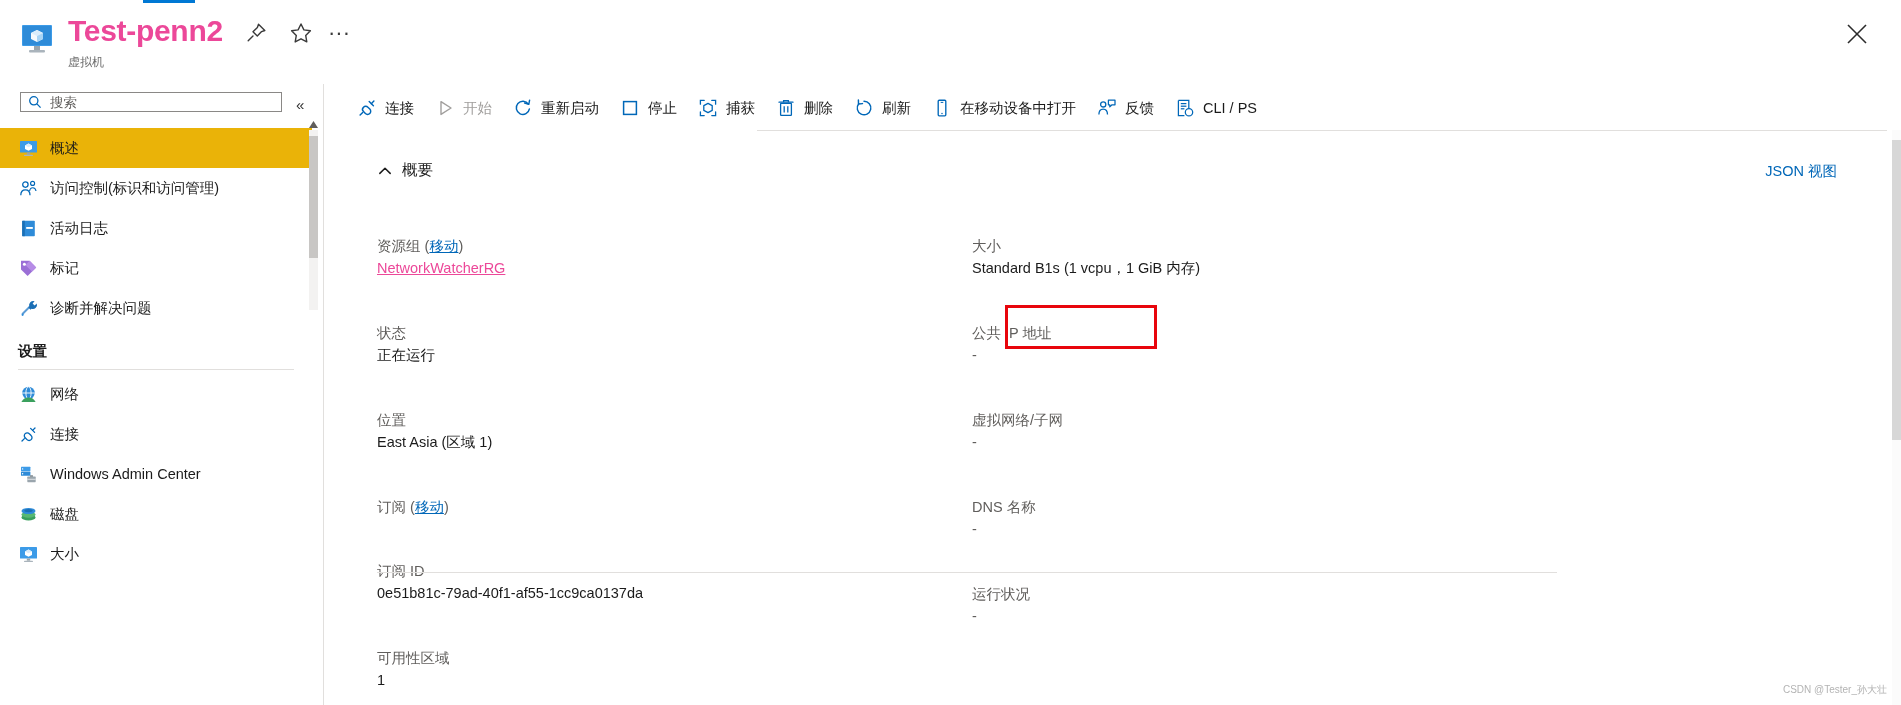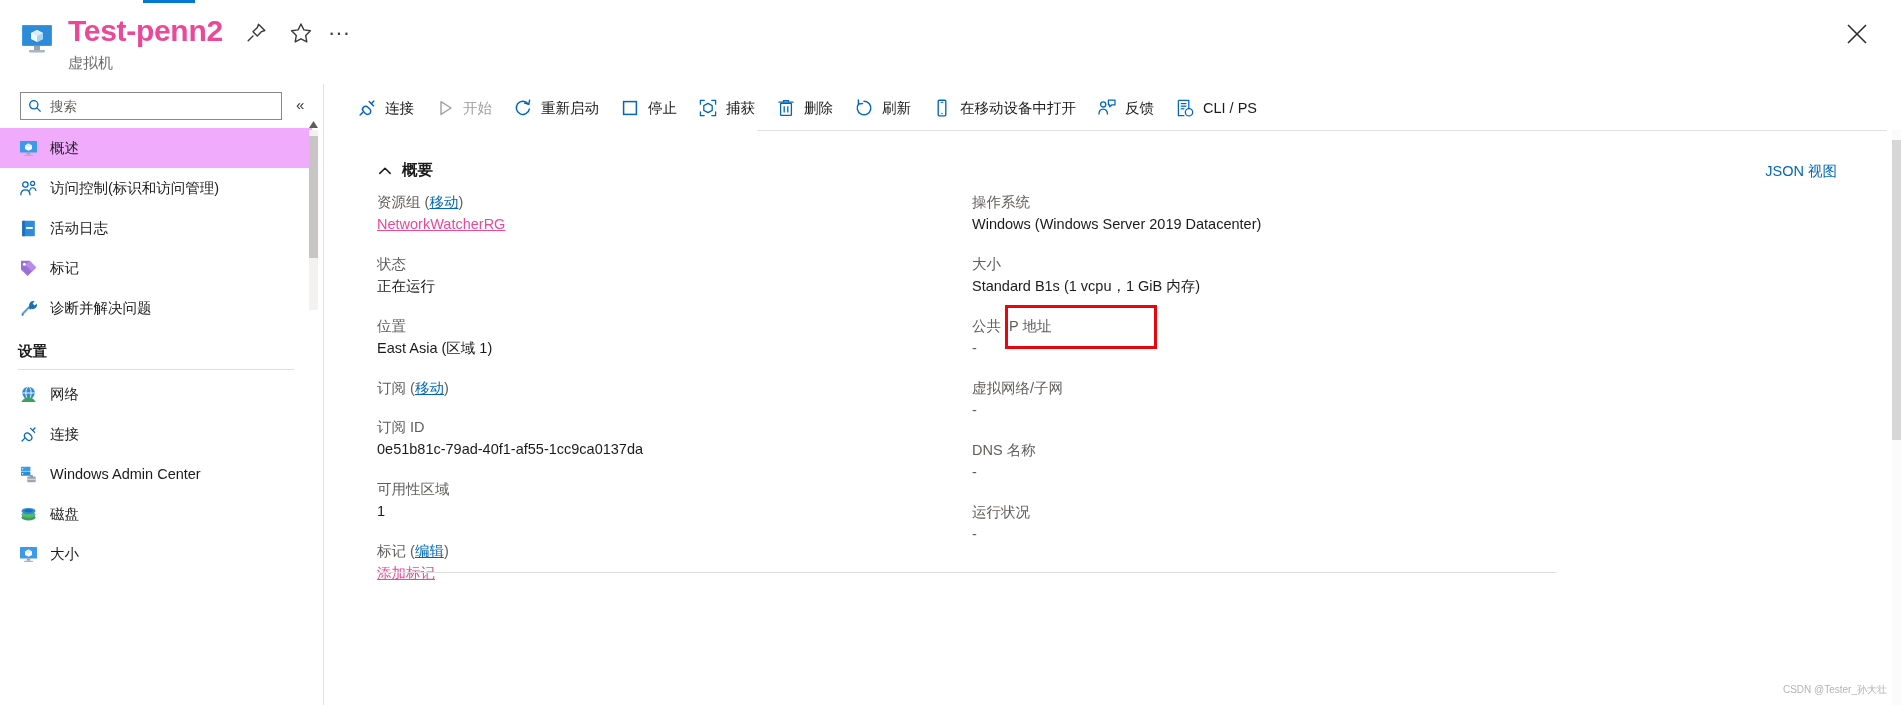--- a/index.html
+++ b/index.html
@@ -31,21 +31,21 @@
     position: absolute; left: 20px; top: 22px;
     width: 34px; height: 34px;
   }
   .page-title {
     position: absolute; left: 68px; top: 14px;
     font-size: 30px; font-weight: 700; color: #ec4899;
     letter-spacing: -0.3px; white-space: nowrap;
   }
   .page-subtitle {
     position: absolute; left: 68px; top: 54px;
-    font-size: 15px; color: #6e6e6e; white-space: nowrap;
+    font-size: 12px; color: #6e6e6e; white-space: nowrap;
   }
   .hdr-action {
     position: absolute; top: 20px;
     width: 28px; height: 28px;
     cursor: pointer; color: #323130;
   }
   .pin-btn  { left: 243px; }
   .star-btn { left: 288px; }
   .more-btn { left: 325px; font-size: 22px; line-height: 26px; text-align: center; color: #3a3a3a; }
   .close-btn {
@@ -54,21 +54,21 @@
   }
 
   
   .leftnav {
     position: absolute; left: 0; top: 84px;
     width: 324px; height: 621px;
     background: #ffffff;
   }
   .search-wrap {
     position: absolute; left: 20px; top: 8px;
-    width: 262px; height: 28px;
+    width: 262px; height: 20px;
     border: 1px solid #8a8886; background: #fff;
     display: flex; align-items: center;
   }
   .search-ico { margin-left: 7px; width: 14px; height: 14px; flex: 0 0 auto; }
   .search-input {
     border: none; outline: none; flex: 1 1 auto;
     font-size: 13.5px; font-family: inherit; color: #323130;
     margin-left: 6px; background: transparent; height: 22px;
   }
   .search-input::placeholder { color: #605e5c; }
@@ -81,21 +81,21 @@
   .nav-scroll-area {
     position: absolute; left: 0; top: 44px; width: 324px; height: 577px;
     overflow: hidden;
   }
   .nav-list { position: relative; width: 312px; }
   .nav-item {
     position: relative; display: flex; align-items: center;
     height: 40px; padding-left: 18px; cursor: pointer;
     font-size: 14.5px; color: #1b1b1b;
   }
-  .nav-item.selected { background: #f0abfc; }
+  .nav-item.selected { background: #eab308; }
   .nav-item .nav-ico {
     width: 20px; height: 20px; flex: 0 0 20px;
     margin-right: 12px; display: flex; align-items: center; justify-content: center;
   }
   .nav-group-title {
     padding: 14px 0 4px 18px;
     font-size: 14.5px; font-weight: 700; color: #1b1b1b;
   }
   .nav-divider {
     height: 1px; background: #e1dfdd; margin: 4px 18px 4px 18px;
@@ -140,35 +140,35 @@
     width: 1549px; height: 575px;
     overflow: hidden;
   }
   .content-top-rule {
     position: absolute; left: 405px; top: 0px; width: 1130px; height: 1px;
     background: #e1dfdd;
   }
   .section-header {
     position: absolute; left: 25px; top: 30px;
     display: flex; align-items: center;
-    font-size: 15.5px; font-weight: 700; color: #1b1b1b; cursor: pointer;
+    font-size: 15.5px; font-weight: 400; color: #1b1b1b; cursor: pointer;
   }
   .chev { width: 16px; height: 16px; margin-right: 9px; }
   .json-link {
     position: absolute; right: 64px; top: 32px;
     font-size: 14.5px; color: #0067b8; cursor: pointer; white-space: nowrap;
   }
 
   .col {
     position: absolute; top: 62px;
   }
   .col-left  { left: 25px;  width: 560px; }
   .col-right { left: 620px; width: 620px; }
 
-  .kv { margin-bottom: 19px; }
+  .kv { margin-bottom: 19px; margin-top: 44px; }
   .kv-label {
     font-size: 14.5px; color: #605e5c; line-height: 20px; margin-bottom: 2px;
     white-space: nowrap;
   }
   .kv-value {
     font-size: 14.5px; color: #1b1b1b; line-height: 21px; white-space: nowrap;
   }
   .kv-value.dim { color: #605e5c; }
   .lnk { color: #0067b8; text-decoration: underline; cursor: pointer; }
   .lnk-plain { color: #ec4899; text-decoration: underline; cursor: pointer; }
@@ -596,24 +596,20 @@
         </div>
         <div class="kv-value">
           <span class="lnk-plain">添加标记</span>
         </div>
       </div>
 
     </div>
 
     <div class="col col-right">
 
-      <div class="kv">
-        <div class="kv-label">操作系统</div>
-        <div class="kv-value">Windows (Windows Server 2019 Datacenter)</div>
-      </div>
 
       <div class="kv">
         <div class="kv-label">大小</div>
         <div class="kv-value">Standard B1s (1 vcpu，1 GiB 内存)</div>
       </div>
 
       <div class="kv">
         <div class="kv-label">公共 IP 地址</div>
         <div class="kv-value dim">-</div>
       </div>

